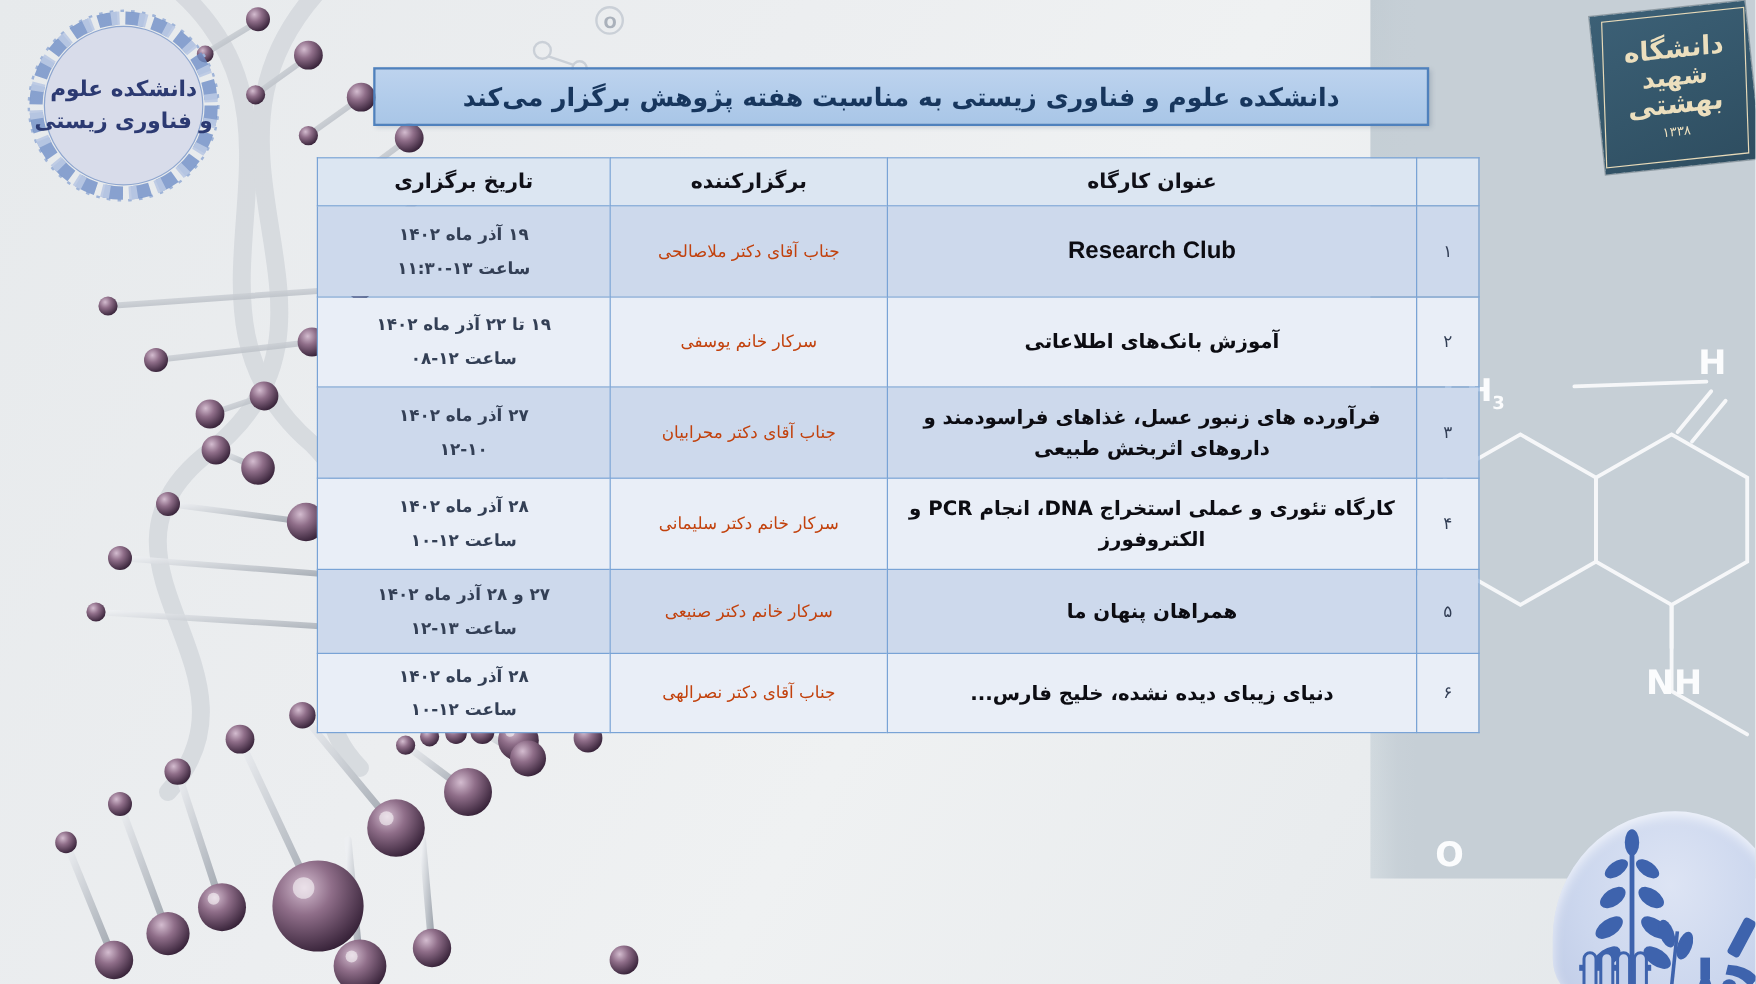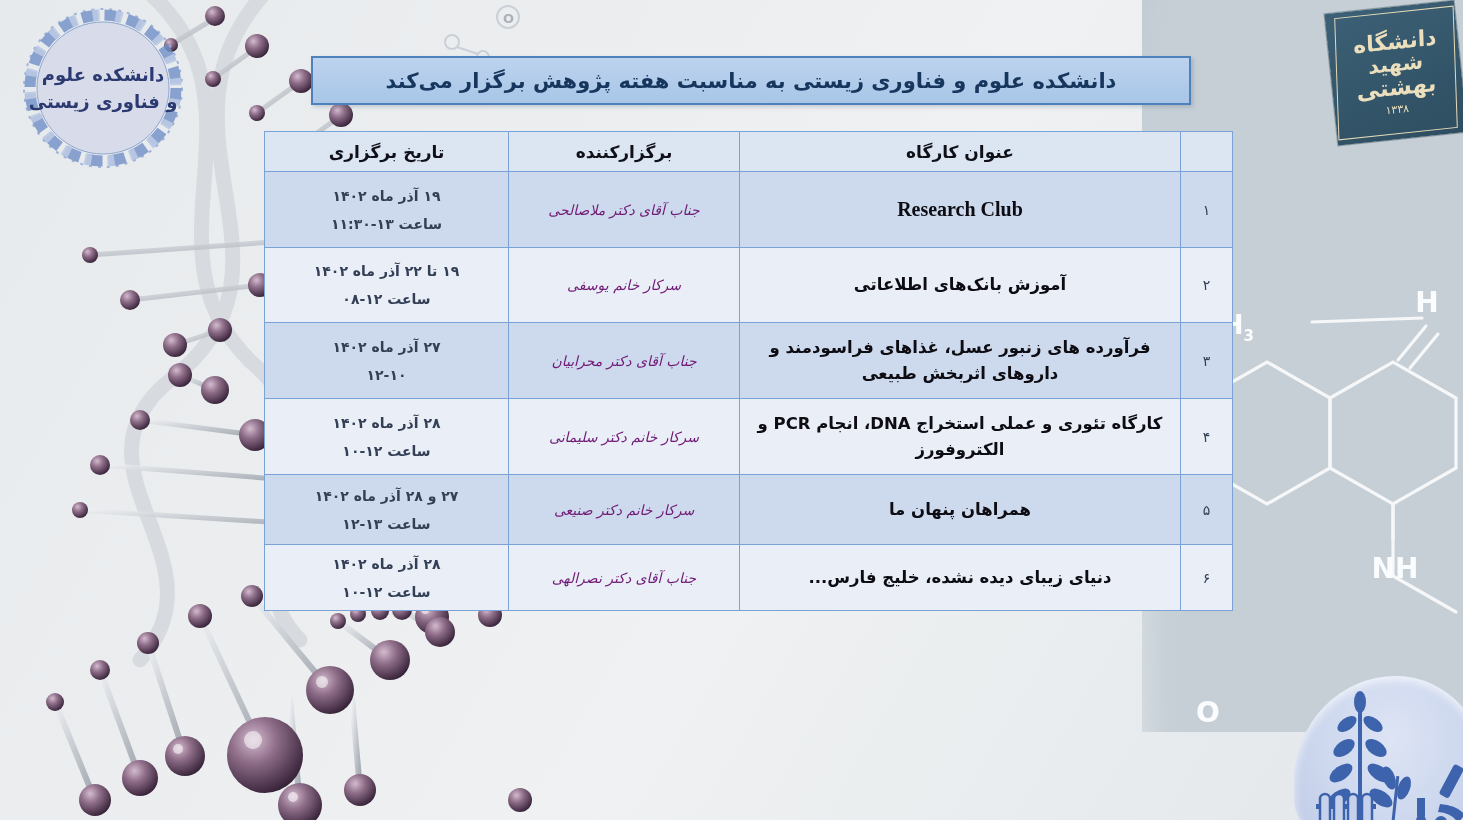--- a/index.html
+++ b/index.html
@@ -24,22 +24,22 @@
     table-layout:fixed;direction:rtl;}
   table.sched td,table.sched th{border:1px solid #79a3d6;text-align:center;vertical-align:middle;
     padding:2px 4px;overflow:hidden;}
   table.sched tr.hdr{height:40px;background:#dce6f2;}
   table.sched tr.hdr th{font-size:17px;color:#101018;font-weight:bold;}
   tr.r1{height:76px}tr.r2{height:75px}tr.r3{height:76px}tr.r4{height:76px}tr.r5{height:70px}tr.r6{height:66px}
   tr.band-dark{background:#cdd9ec;}
   tr.band-light{background:#e9eef7;}
   td.c-num{font-size:14px;color:#323e55;}
   td.c-title{font-size:16.5px;font-weight:bold;color:#0c0c12;line-height:1.55;}
-  td.c-title.latin{font-family:Liberation Serif, serif;font-size:20px;}
-  td.c-org{font-size:14px;color:#701a75;font-style:italic;}
+  td.c-title.latin{font-family:Liberation Sans, sans-serif;font-size:20px;}
+  td.c-org{font-size:14px;color:#c2410c;}
   td.c-date{font-size:14px;font-weight:600;color:#333f55;line-height:2.0;margin-left:24px;}
   
   .badge{position:absolute;left:18px;top:4px;width:170px;height:168px;}
   .badge .txt{position:absolute;left:0;top:0;width:170px;height:168px;display:flex;flex-direction:column;
     align-items:center;justify-content:center;gap:6px;color:#2c3a72;font-size:18px;font-weight:bold;direction:rtl;}
   
   .uni{position:absolute;left:1331px;top:7px;width:130px;height:132px;transform:rotate(-6deg);
     background:linear-gradient(160deg,#3c6076 0%,#34566a 55%,#2e4d60 100%);
     box-shadow:0 0 0 1px rgba(20,40,50,.3);}
   .uni .inner{position:absolute;inset:5px;border:1.5px solid #e6d9b8;display:flex;flex-direction:column;

